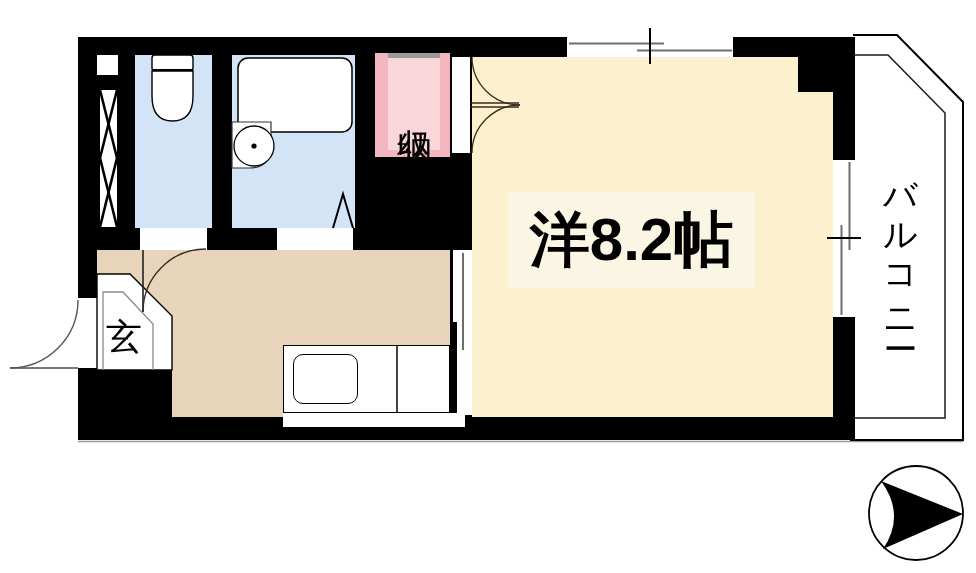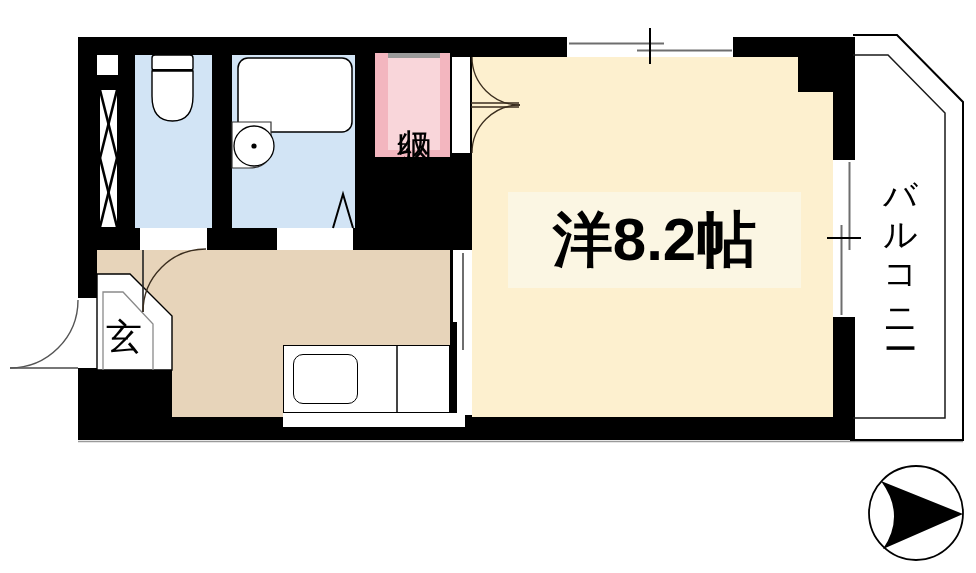--- a/index.html
+++ b/index.html
@@ -123,21 +123,21 @@
       <circle cx="254" cy="146" r="2.6" fill="#000"></circle>
       <path d="M333,228 L343,194 L353,228" fill="none" stroke="#000" stroke-width="2"></path>
     </g>
 
     <g>
       <circle cx="916" cy="513" r="47" fill="#fff" stroke="#000" stroke-width="1.8"></circle>
       <path d="M881,481 L963,514 L883,549 Q906,515 881,481 Z" fill="#000"></path>
     </g>
   </svg>
 
-  <div class="abs label room-label-box" style="left:508px;top:192px;width:293px;height:96px;">洋8.2帖</div>
+  <div class="abs label room-label-box" style="left:508px;top:192px;width:247px;height:96px;">洋8.2帖</div>
 
   <div class="abs label vtext storage-label" style="left:388px;top:58px;width:52px;height:92px;">収納</div>
 
   <div class="abs label genkan-label" style="left:103px;top:315px;width:42px;height:44px;">玄</div>
 
   <div class="abs label vtext balcony-label" style="left:877px;top:122px;width:48px;height:250px;">バルコニー</div>
 
 </div>
 
 </body></html>

